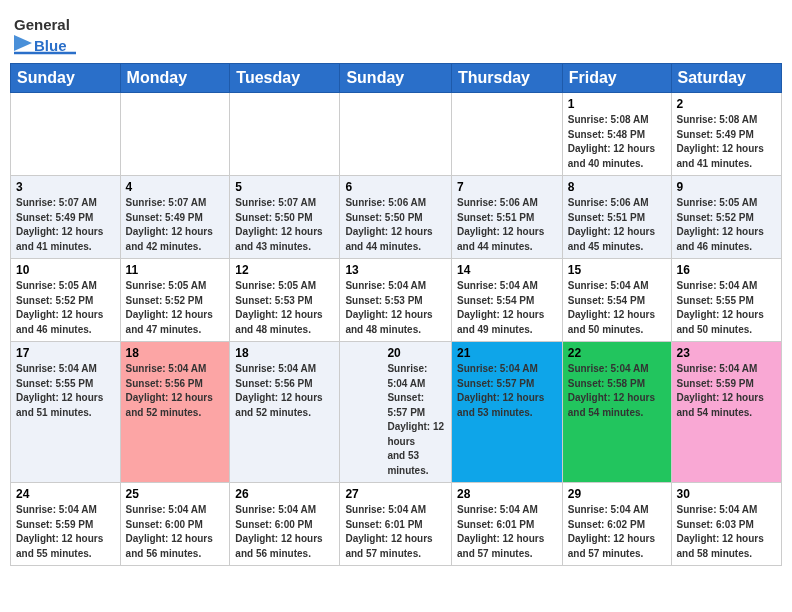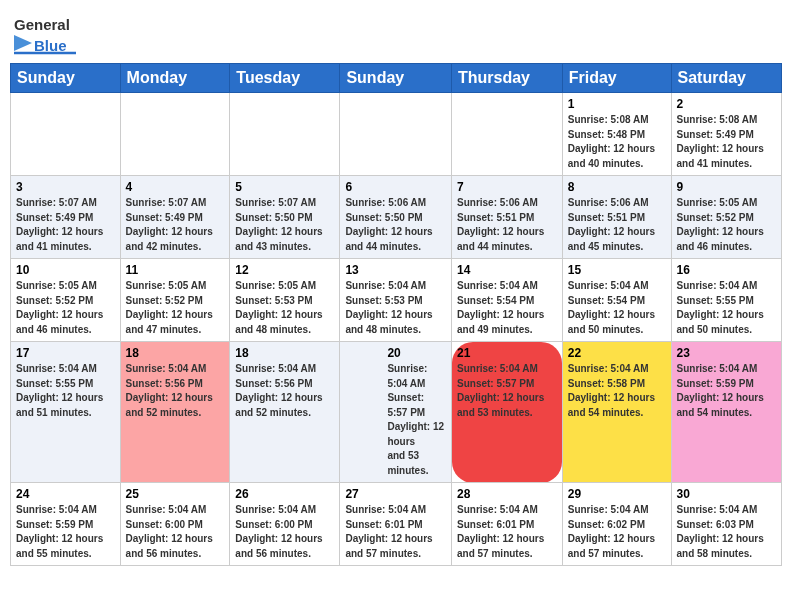--- a/index.html
+++ b/index.html
@@ -197,25 +197,25 @@
           <div class="day-info">Sunrise: 5:04 AM<br>Sunset: 5:56 PM<br>Daylight: 12 hours<br>and 52 minutes.</div>
         </td>
         <td style="background: rgb(238, 242, 249);">
           <span class="day-number">18</span>
           <div class="day-info">Sunrise: 5:04 AM<br>Sunset: 5:56 PM<br>Daylight: 12 hours<br>and 52 minutes.</div>
         </td>
         <td style="background: rgb(238, 242, 249); padding-left: 47px;">
           <span class="day-number">20</span>
           <div class="day-info">Sunrise: 5:04 AM<br>Sunset: 5:57 PM<br>Daylight: 12 hours<br>and 53 minutes.</div>
         </td>
-        <td style="background: #ef4444; border-radius: 21px;">
+        <td style="background: #0ea5e9;">
           <span class="day-number">21</span>
           <div class="day-info">Sunrise: 5:04 AM<br>Sunset: 5:57 PM<br>Daylight: 12 hours<br>and 53 minutes.</div>
         </td>
-        <td style="background: #fde047;">
+        <td style="background: #22c55e;">
           <span class="day-number">22</span>
           <div class="day-info">Sunrise: 5:04 AM<br>Sunset: 5:58 PM<br>Daylight: 12 hours<br>and 54 minutes.</div>
         </td>
         <td style="background: #f9a8d4;">
           <span class="day-number">23</span>
           <div class="day-info">Sunrise: 5:04 AM<br>Sunset: 5:59 PM<br>Daylight: 12 hours<br>and 54 minutes.</div>
         </td>
       </tr>
       <tr>
         <td>

